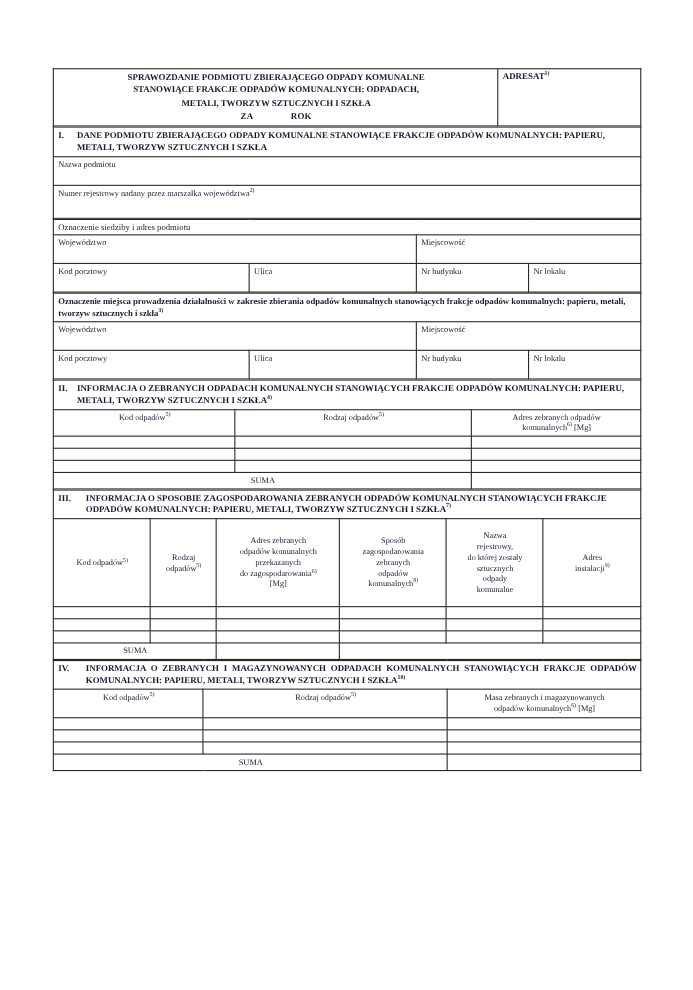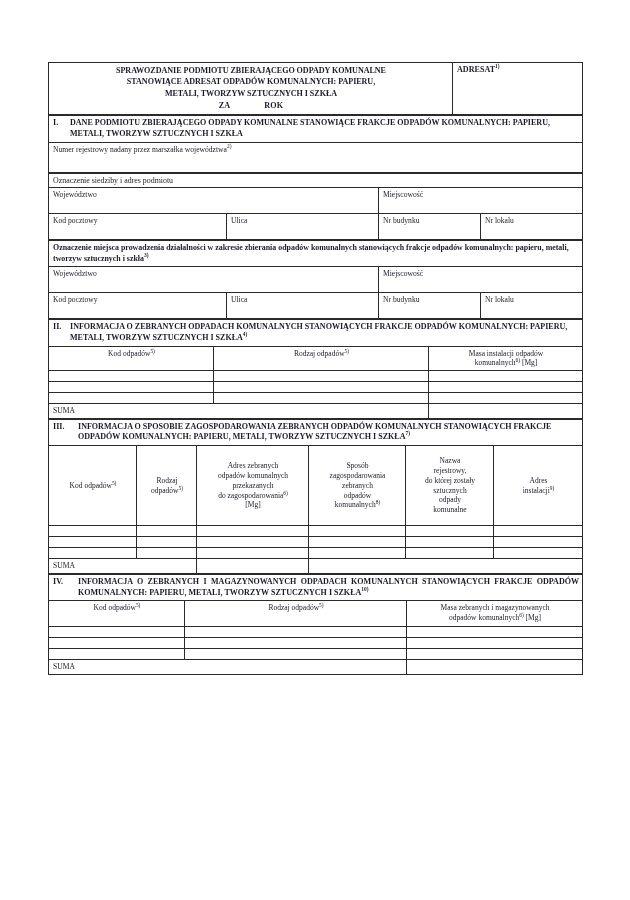--- a/index.html
+++ b/index.html
@@ -118,21 +118,21 @@
     line-height: 1.3;
     vertical-align: middle;
     padding: 3px 2px 3px 2px;
   }
   .colhead.tall { vertical-align: middle; }
 
   .datarow td { height: 11px; background: #ffffff; }
 
   .suma {
     background: #e9e9e9;
-    text-align: left;
+    text-align: center;
     font-size: 7.6px;
     padding: 1px 4px 1px 4px;
     height: 12px;
   }
   .suma-blank {
     background: #ffffff;
     height: 12px;
   }
   .suma-shade-blank {
     background: #e9e9e9;
@@ -153,21 +153,21 @@
 
     <table class="form">
       <colgroup>
           <col style="width:404px">
           <col style="width:130px">
         </colgroup>
       <tbody>
         <tr>
           <td class="title-cell">
             <span>SPRAWOZDANIE PODMIOTU ZBIERAJĄCEGO ODPADY KOMUNALNE</span><br>
-            <span>STANOWIĄCE ADRESAT ODPADÓW KOMUNALNYCH: PAPIERU,</span><br>
+            <span>STANOWIĄCE FRAKCJE ODPADÓW KOMUNALNYCH: ODPADACH,</span><br>
             <span>METALI, TWORZYW SZTUCZNYCH I SZKŁA</span>
             <span class="za-rok">
               <span>ZA</span><span class="gap"></span><span>ROK</span>
             </span>
           </td>
           <td class="adresat-cell">
             <span>ADRESAT</span><sup>1)</sup>
           </td>
         </tr>
       </tbody>
@@ -180,20 +180,25 @@
       <tbody>
         <tr>
           <td class="section-banner">
             <span class="sec-row">
               <span class="sec-num">I.</span>
               <span class="sec-txt">DANE PODMIOTU ZBIERAJĄCEGO ODPADY KOMUNALNE STANOWIĄCE FRAKCJE ODPADÓW KOMUNALNYCH: PAPIERU, METALI, TWORZYW SZTUCZNYCH I SZKŁA</span>
             </span>
           </td>
         </tr>
         <tr>
+          <td class="entry">
+            <span>Nazwa podmiotu</span>
+          </td>
+        </tr>
+        <tr>
           <td class="entry entry-tall">
             <span>Numer rejestrowy nadany przez marszałka województwa</span><sup>2)</sup>
           </td>
         </tr>
       </tbody>
     </table>
 
     <table class="form">
       <colgroup>
         <col style="width:178px">
@@ -284,21 +289,21 @@
           </td>
         </tr>
         <tr>
           <td class="colhead" style="height:24px">
             <span>Kod odpadów</span><sup>5)</sup>
           </td>
           <td class="colhead">
             <span>Rodzaj odpadów</span><sup>5)</sup>
           </td>
           <td class="colhead">
-            <span>Masa instalacji odpadów</span><br>
+            <span>Adres zebranych odpadów</span><br>
             <span>komunalnych</span><sup>6)</sup><span> [Mg]</span>
           </td>
         </tr>
         <tr class="datarow">
           <td></td>
           <td></td>
           <td></td>
         </tr>
         <tr class="datarow">
           <td></td>

